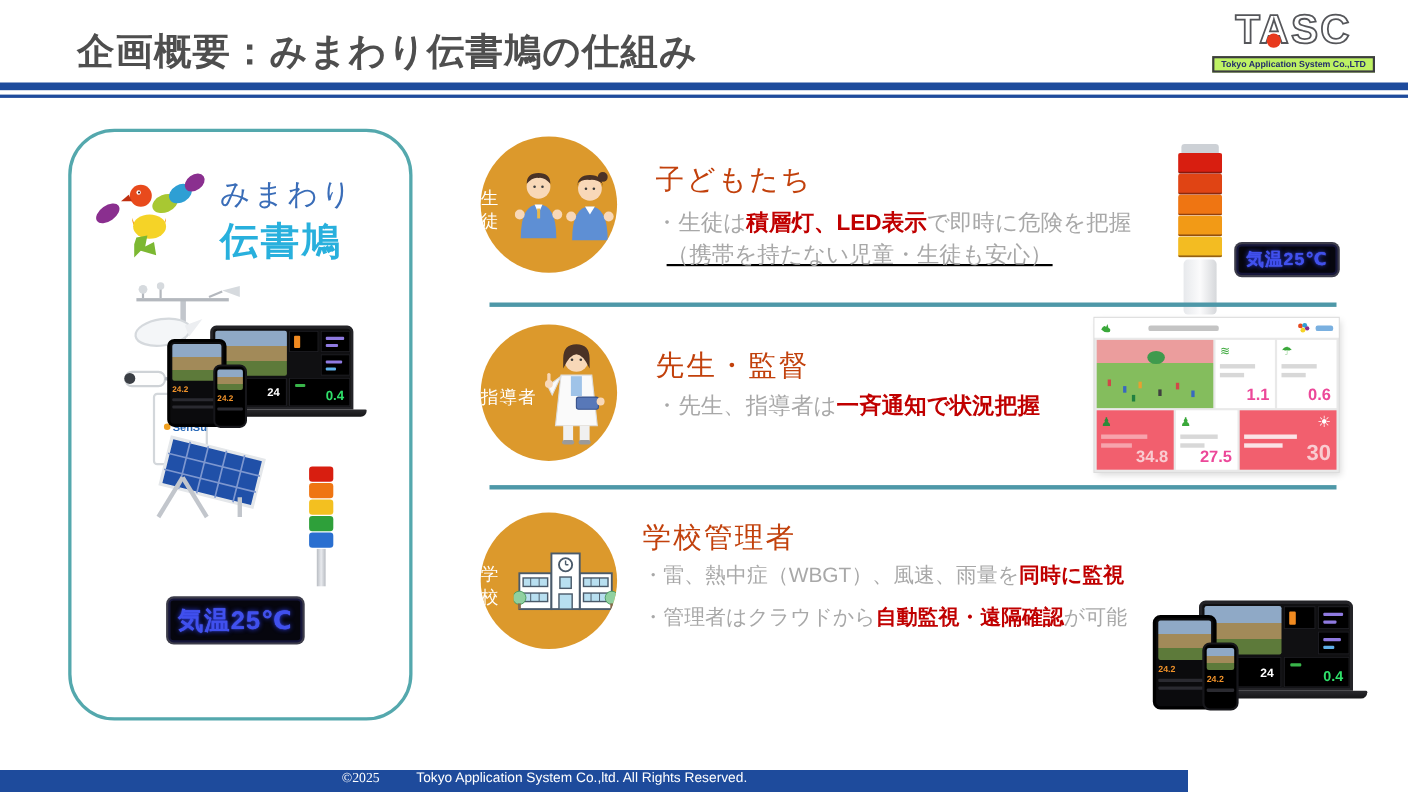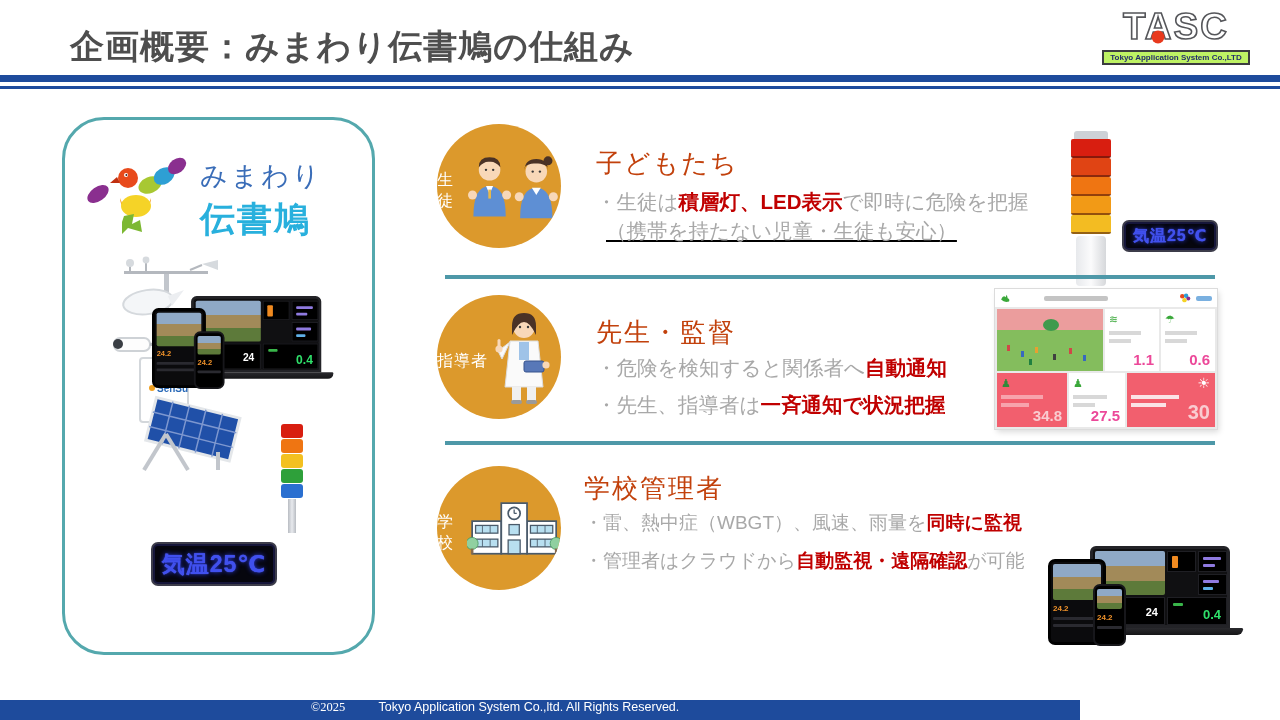--- a/index.html
+++ b/index.html
@@ -301,21 +301,20 @@
       <rect x="36" y="52" width="20" height="11" rx="2" fill="#5878b8" stroke="#37528c"></rect>
       <circle cx="58" cy="56" r="3.6" fill="#f8d8b8"></circle>
       <rect x="24" y="78" width="9" height="14" fill="#f0f0f0"></rect>
       <rect x="39" y="78" width="9" height="14" fill="#f0f0f0"></rect>
       <rect x="23" y="91" width="11" height="4" rx="2" fill="#9a9a9a"></rect>
       <rect x="38" y="91" width="11" height="4" rx="2" fill="#9a9a9a"></rect>
     </svg>
   </div>
   <div class="sec-heading" style="left:596px; top:315px;">先生・監督</div>
   <div class="bullets s2" style="left:596px; top:354px;">
-      <div class="bullet"><span class="g">・危険を検知すると関係者へ</span><span class="r">自動通知</span></div>
       <div class="bullet"><span class="g">・先生、指導者は</span><span class="r">一斉通知で状況把握</span></div>
     </div>
 
   <div class="dash">
     <div class="dash-head">
       <svg width="11" height="11" viewBox="0 0 10 10">
         <path d="M1 6 Q3 1.5 5 3.8 L6.2 1.5 L7 4.8 Q9.2 5.5 8.2 7.8 Q4 9.2 1 6 Z" fill="#3aa83a"></path>
       </svg>
       <span class="dh-bar" style="width:64px; margin-left:28px;"></span>
       <svg width="12" height="11" viewBox="0 0 10 10" style="margin-left:auto">

